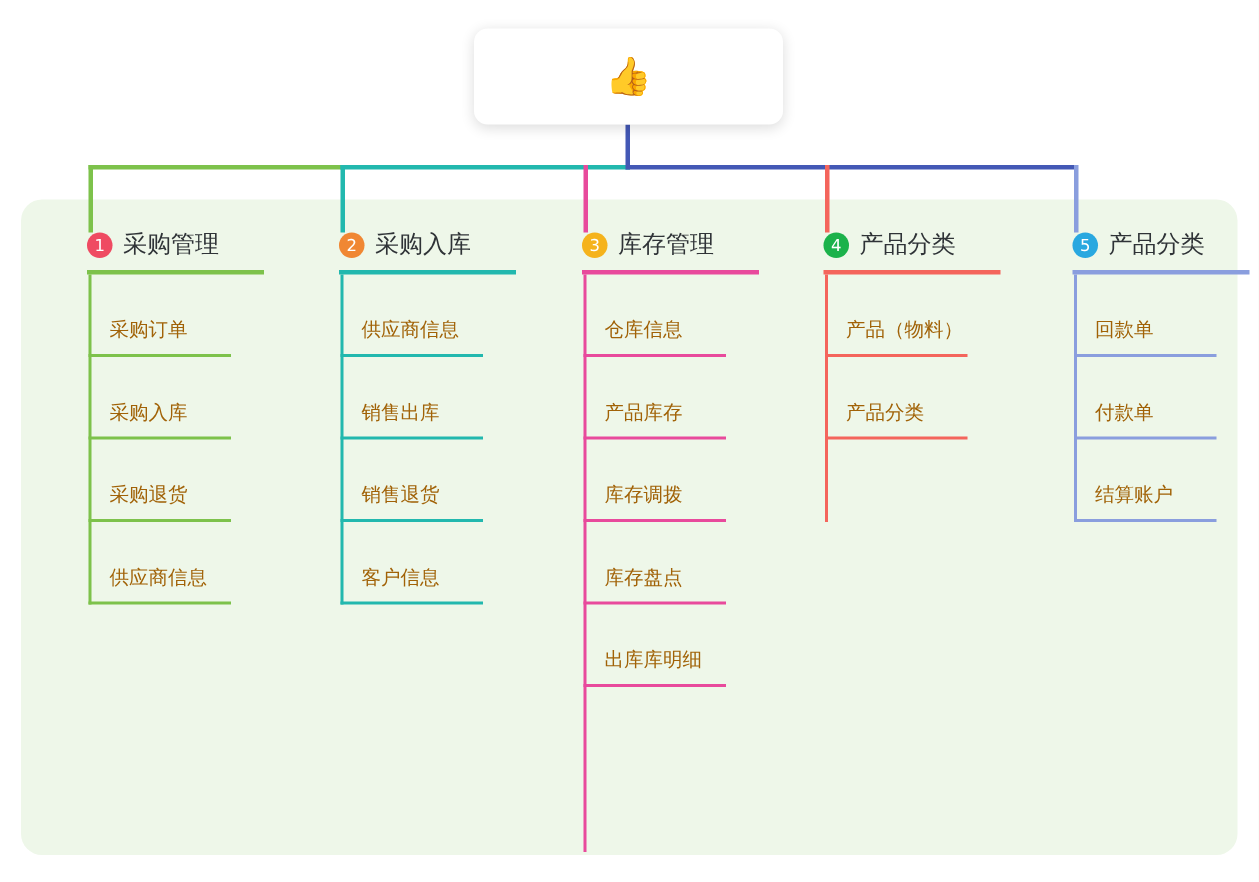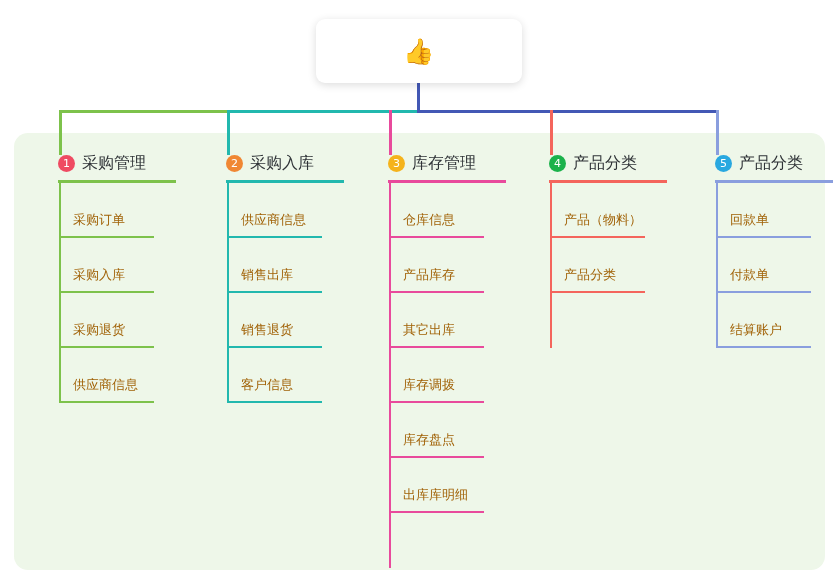--- a/index.html
+++ b/index.html
@@ -209,24 +209,20 @@
       <div class="spine" style="background: rgb(232, 74, 156); height: 385px;"></div>
       <div class="leaf">
         <span class="leaf-label">仓库信息</span>
         <div class="leaf-rule" style="background: rgb(232, 74, 156);"></div>
       </div>
       <div class="leaf">
         <span class="leaf-label">产品库存</span>
         <div class="leaf-rule" style="background: rgb(232, 74, 156);"></div>
       </div>
       <div class="leaf">
-        <span class="leaf-label">其它出库</span>
-        <div class="leaf-rule" style="background: rgb(232, 74, 156);"></div>
-      </div>
-      <div class="leaf">
         <span class="leaf-label">库存调拨</span>
         <div class="leaf-rule" style="background: rgb(232, 74, 156);"></div>
       </div>
       <div class="leaf">
         <span class="leaf-label">库存盘点</span>
         <div class="leaf-rule" style="background: rgb(232, 74, 156);"></div>
       </div>
       <div class="leaf">
         <span class="leaf-label">出库库明细</span>
         <div class="leaf-rule" style="background: rgb(232, 74, 156);"></div>

